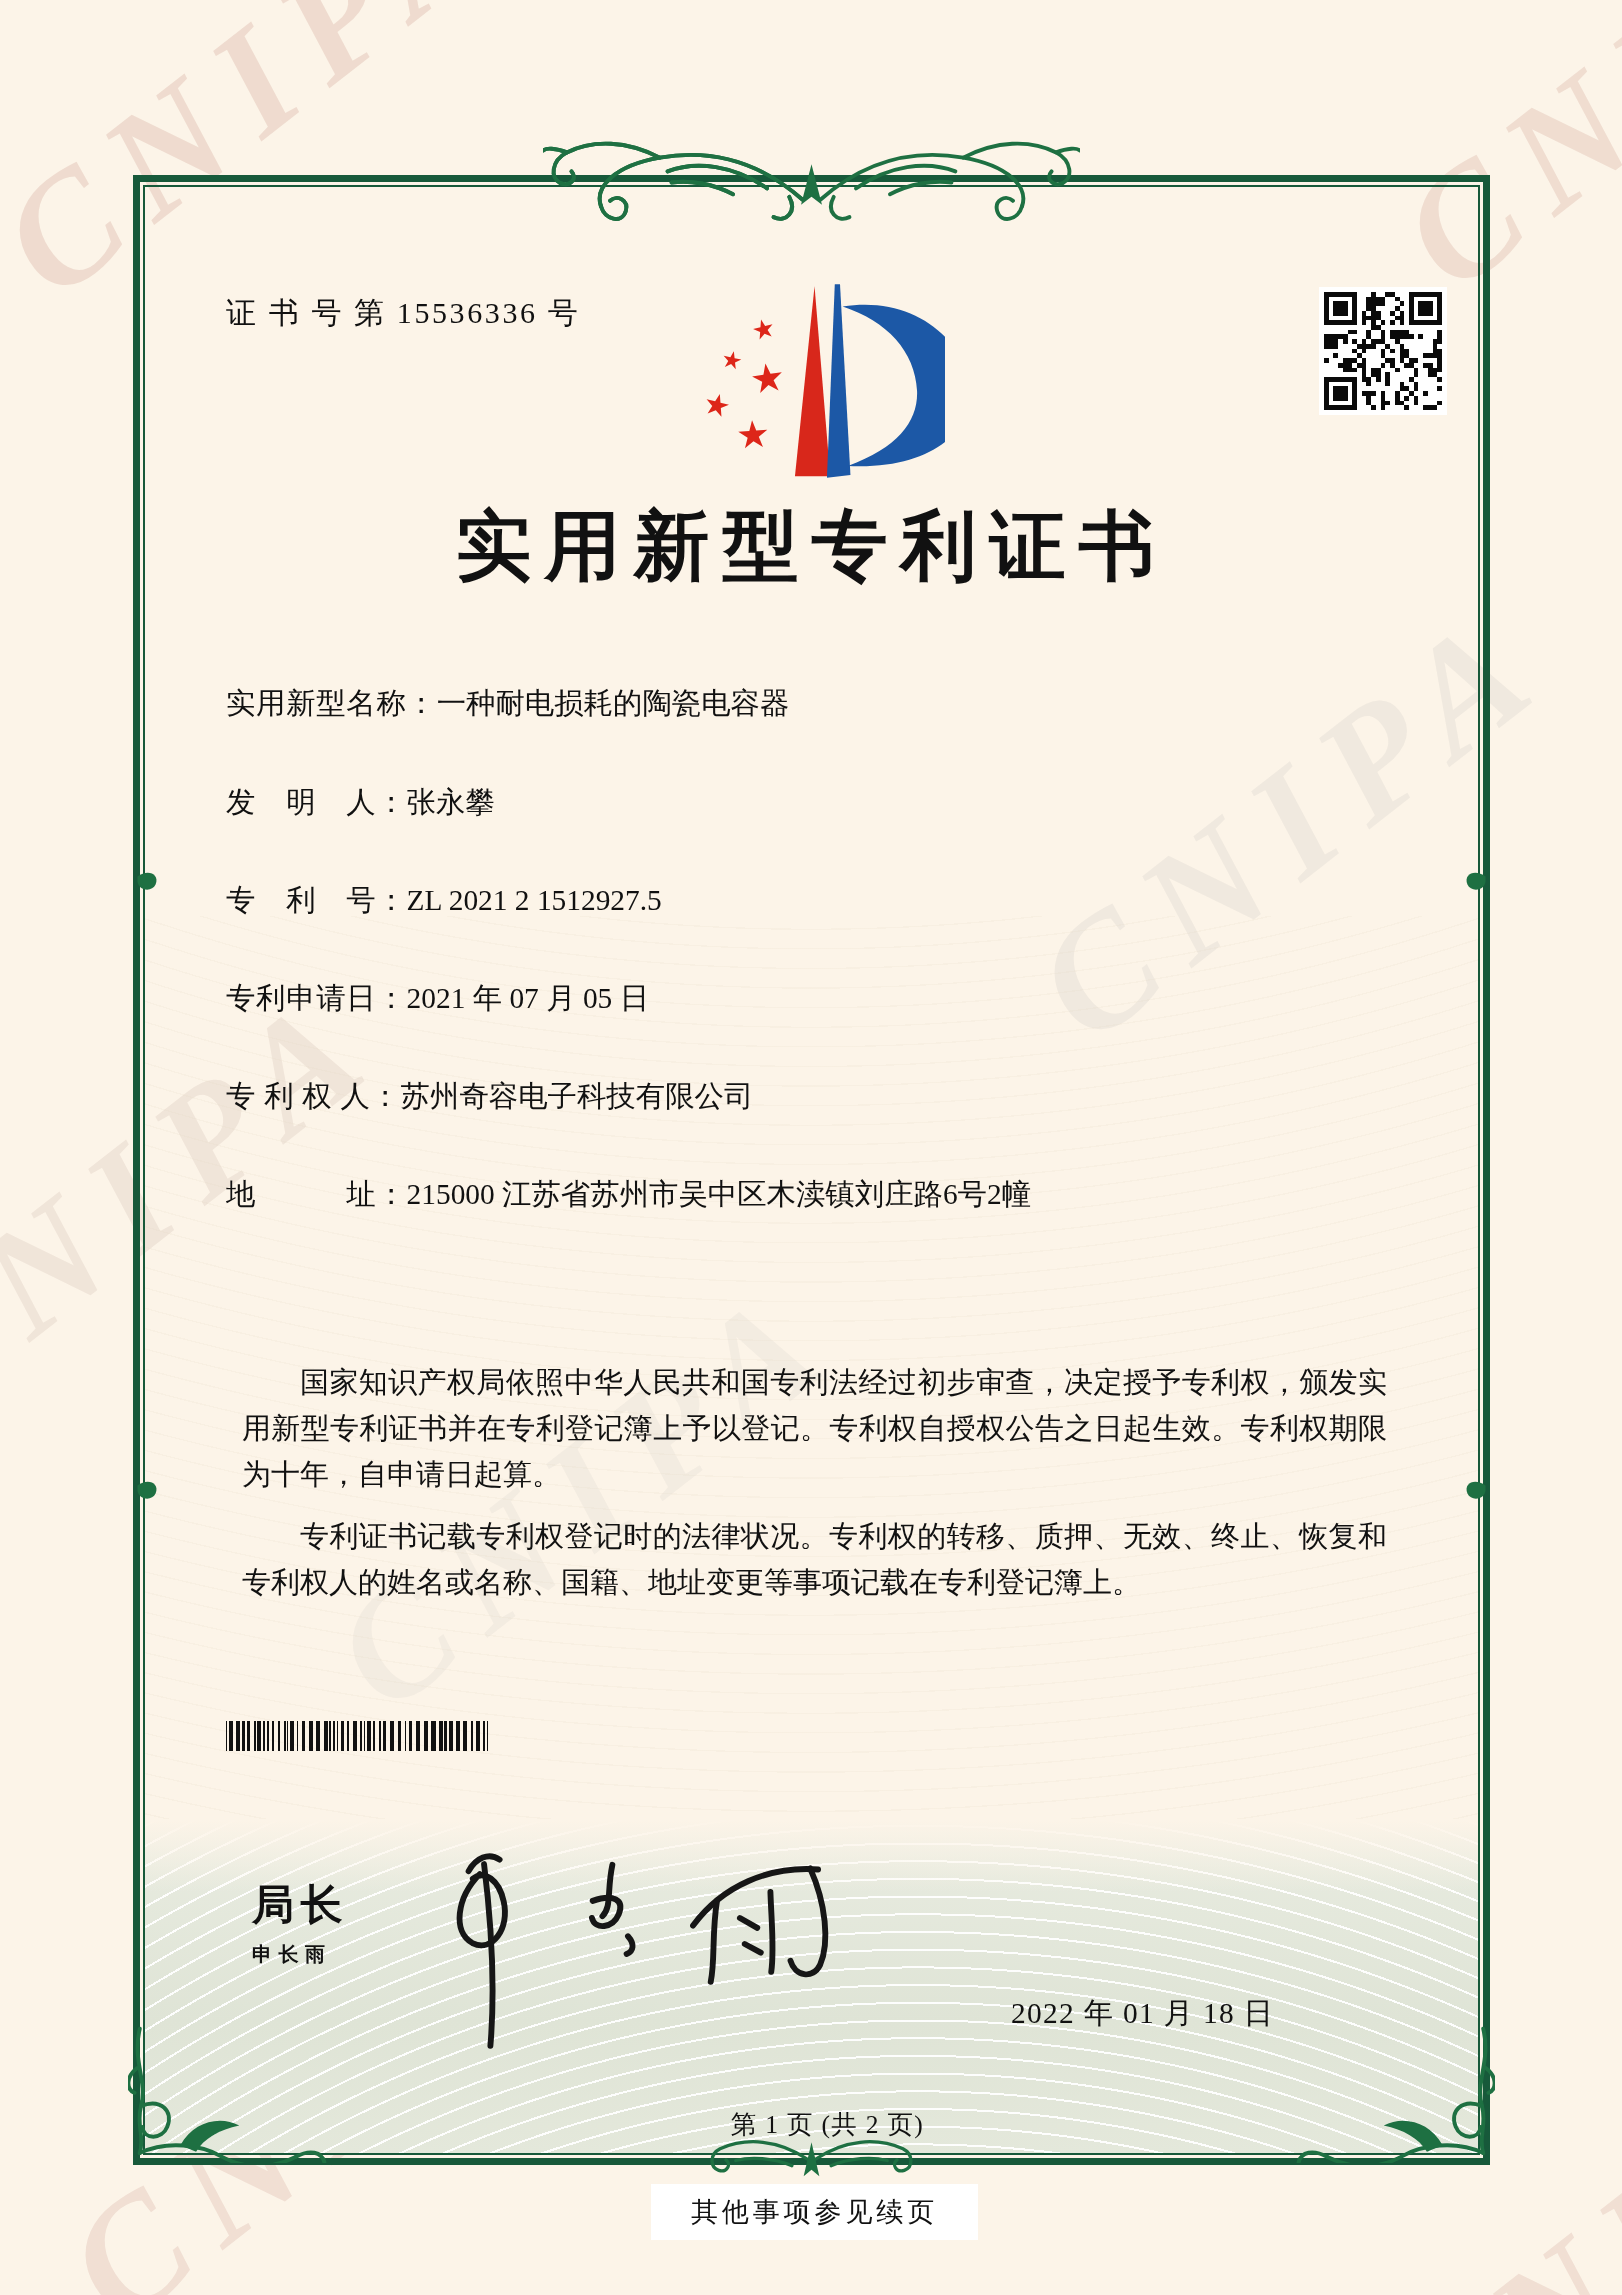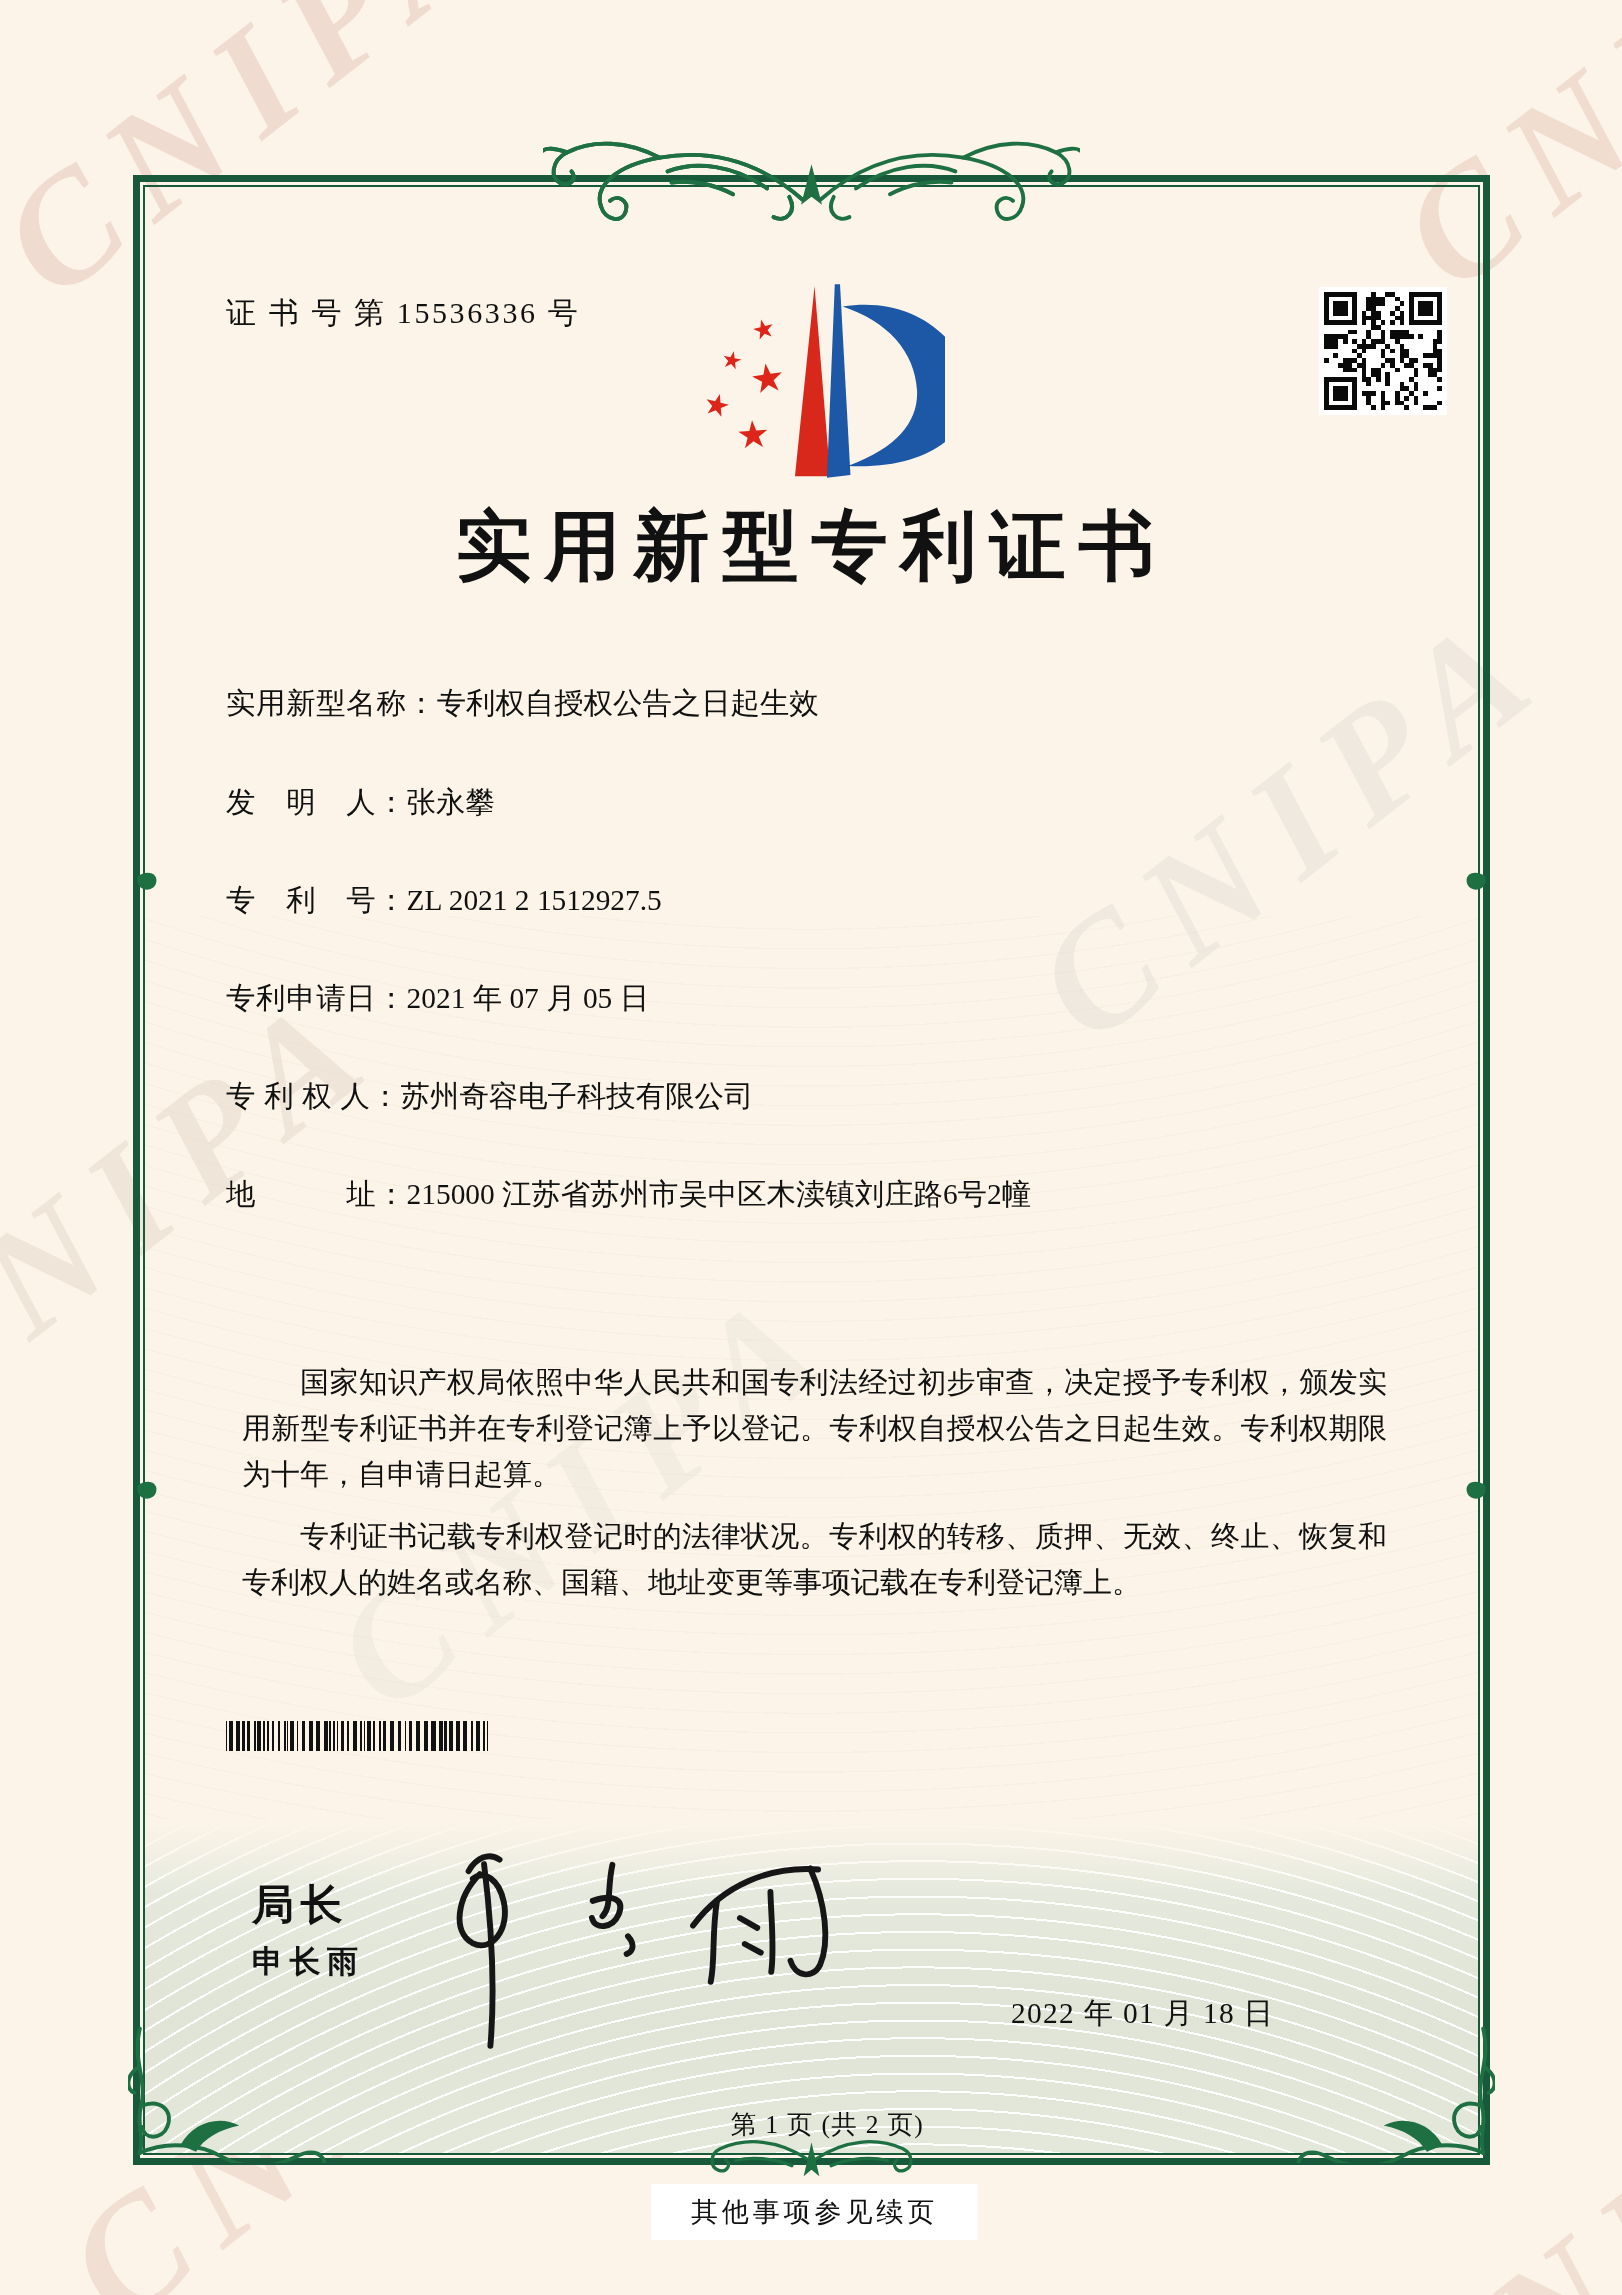--- a/index.html
+++ b/index.html
@@ -72,21 +72,21 @@
     position:absolute;left:226px;top:1343px;width:1177px;
     font-size:29px;line-height:46px;text-align:justify;
   }
   .paras p{margin:16px;text-indent:58px;}
   
   .barcode{position:absolute;left:226px;top:1721px;width:272px;height:30px;font-size:0;white-space:nowrap;}
   .barcode i{display:inline-block;height:30px;}
   .barcode i.b{background:#111;}
   
   .signer-title{position:absolute;left:252px;top:1877px;font-size:42px;font-weight:600;letter-spacing:6.5px;}
-  .signer-name{position:absolute;left:252px;top:1941px;font-size:31px;font-weight:600;letter-spacing:6.5px;}
+  .signer-name{position:absolute;left:252px;top:1941px;font-size:20px;font-weight:600;letter-spacing:6.5px;}
   .signature{position:absolute;left:419px;top:1832px;width:471px;height:229px;}
   .issue-date{position:absolute;left:1011px;top:1994px;font-size:29.4px;letter-spacing:1.3px;}
   
   .pagination{position:absolute;left:0;top:2107px;width:1623px;text-align:center;font-size:25.5px;letter-spacing:1.3px;padding-left:16px;}
   .continuation{
     position:absolute;left:651px;top:2184px;width:327px;height:56px;
     background:#ffffff;display:flex;align-items:center;justify-content:center;
     font-size:27px;letter-spacing:3.9px;text-align:right;
   }
   .orn{position:absolute;pointer-events:none;}
@@ -472,21 +472,21 @@
         <rect x="17" y="24" width="1" height="1" fill="#0a0a0a"></rect>
         <rect x="21" y="24" width="1" height="1" fill="#0a0a0a"></rect>
         <rect x="22" y="24" width="1" height="1" fill="#0a0a0a"></rect>
         <rect x="23" y="24" width="1" height="1" fill="#0a0a0a"></rect>
       </svg>
   </div>
 
   <div class="title">实用新型专利证书</div>
 
   <div class="row" style="top:684px;">
-    <span class="lab">实用新型名称：</span><span>专利权自授权公告之日起生效</span>
+    <span class="lab">实用新型名称：</span><span>一种耐电损耗的陶瓷电容器</span>
   </div>
   <div class="row" style="top:783px;">
     <span class="lab">发　明　人：</span><span>张永攀</span>
   </div>
   <div class="row" style="top:881px;">
     <span class="lab">专　利　号：</span><span>ZL 2021 2 1512927.5</span>
   </div>
   <div class="row" style="top:979px;">
     <span class="lab">专利申请日：</span><span>2021 年 07 月 05 日</span>
   </div>

